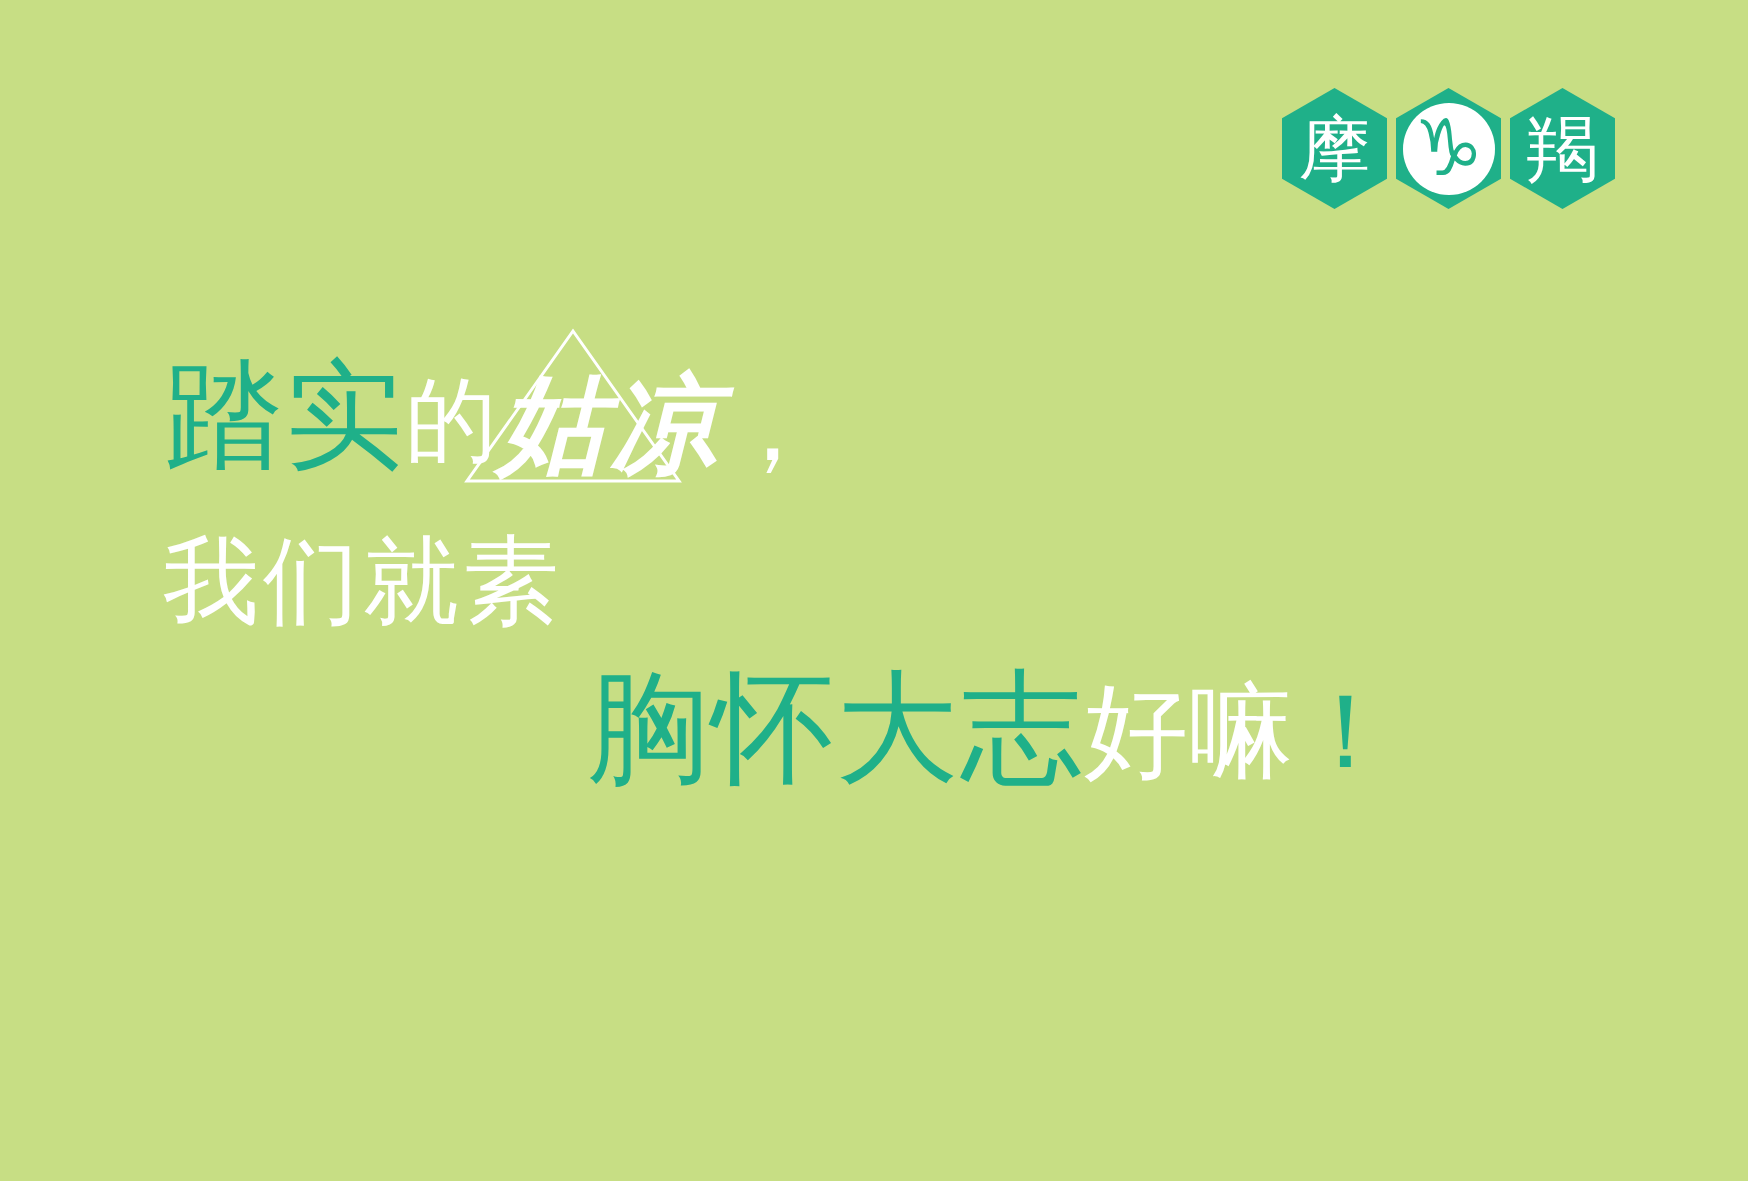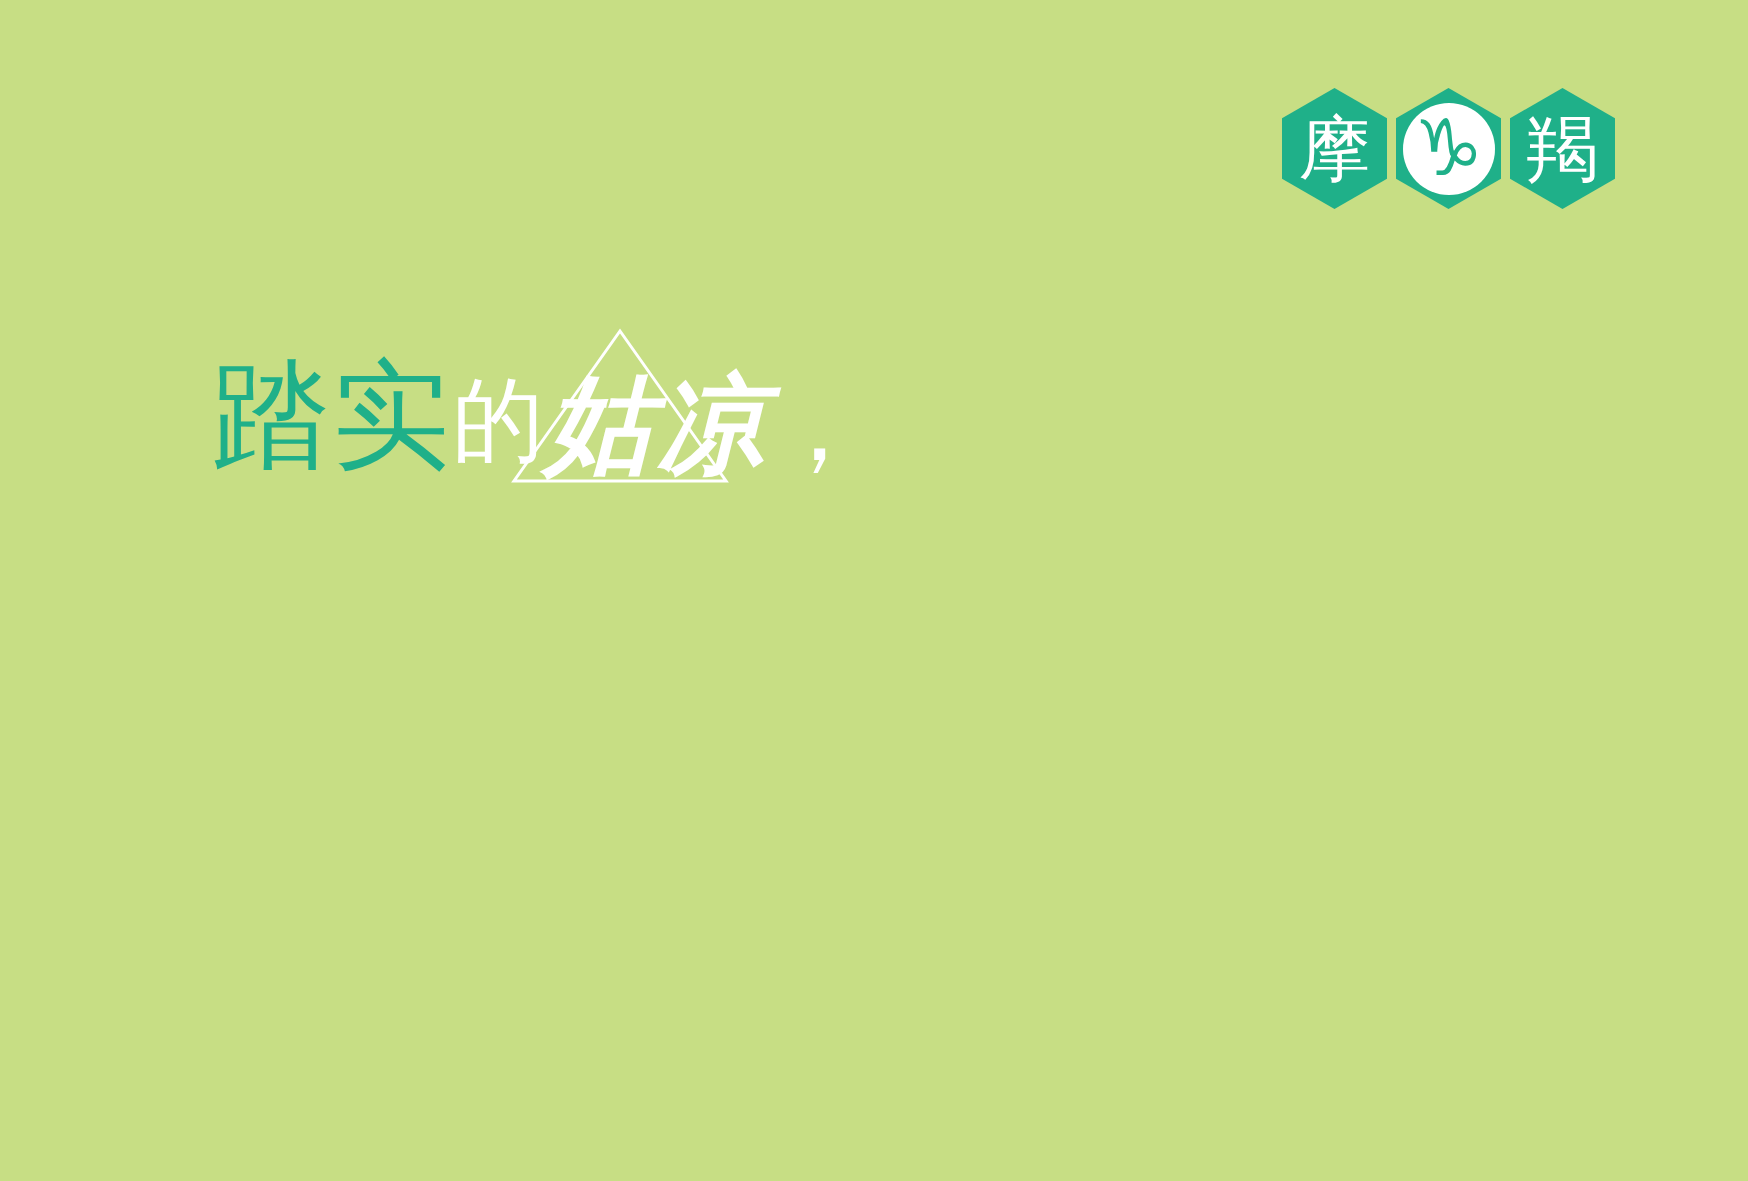--- a/index.html
+++ b/index.html
@@ -95,21 +95,20 @@
   }
 
   
   #headline {
     position: absolute;
     left: 0;
     top: 0;
     width: 1484px;
     height: 1181px;
     pointer-events: none;
-    margin-left: 47px;
   }
 
   .hl-line {
     position: absolute;
     white-space: nowrap;
     line-height: 1;
     user-select: none;
   }
 
   
@@ -243,17 +242,21 @@
     <div id="deco-triangle">
       <svg width="222" height="160" viewBox="0 0 222 160" fill="none" xmlns="http://www.w3.org/2000/svg" aria-hidden="true">
         <polygon points="111,5 217,155 5,155" stroke="#ffffff" stroke-width="3" fill="none"></polygon>
       </svg>
     </div>
 
     <div class="hl-line" id="line-1">
       <span class="seg seg-teal-big">踏实</span><span class="seg seg-white-mid">的</span><span class="seg seg-brush">姑凉</span><span class="seg seg-brush-comma">，</span>
     </div>
 
-
+    <div class="hl-line" id="line-2">我们就素</div>
+
+    <div class="hl-line" id="line-3">
+      <span class="seg seg-teal-big3">胸怀大志</span><span class="seg seg-white-big3">好嘛</span><span class="seg seg-teal-bang">！</span>
+    </div>
 
   </div>
 
 </div>
 
 </body></html>

